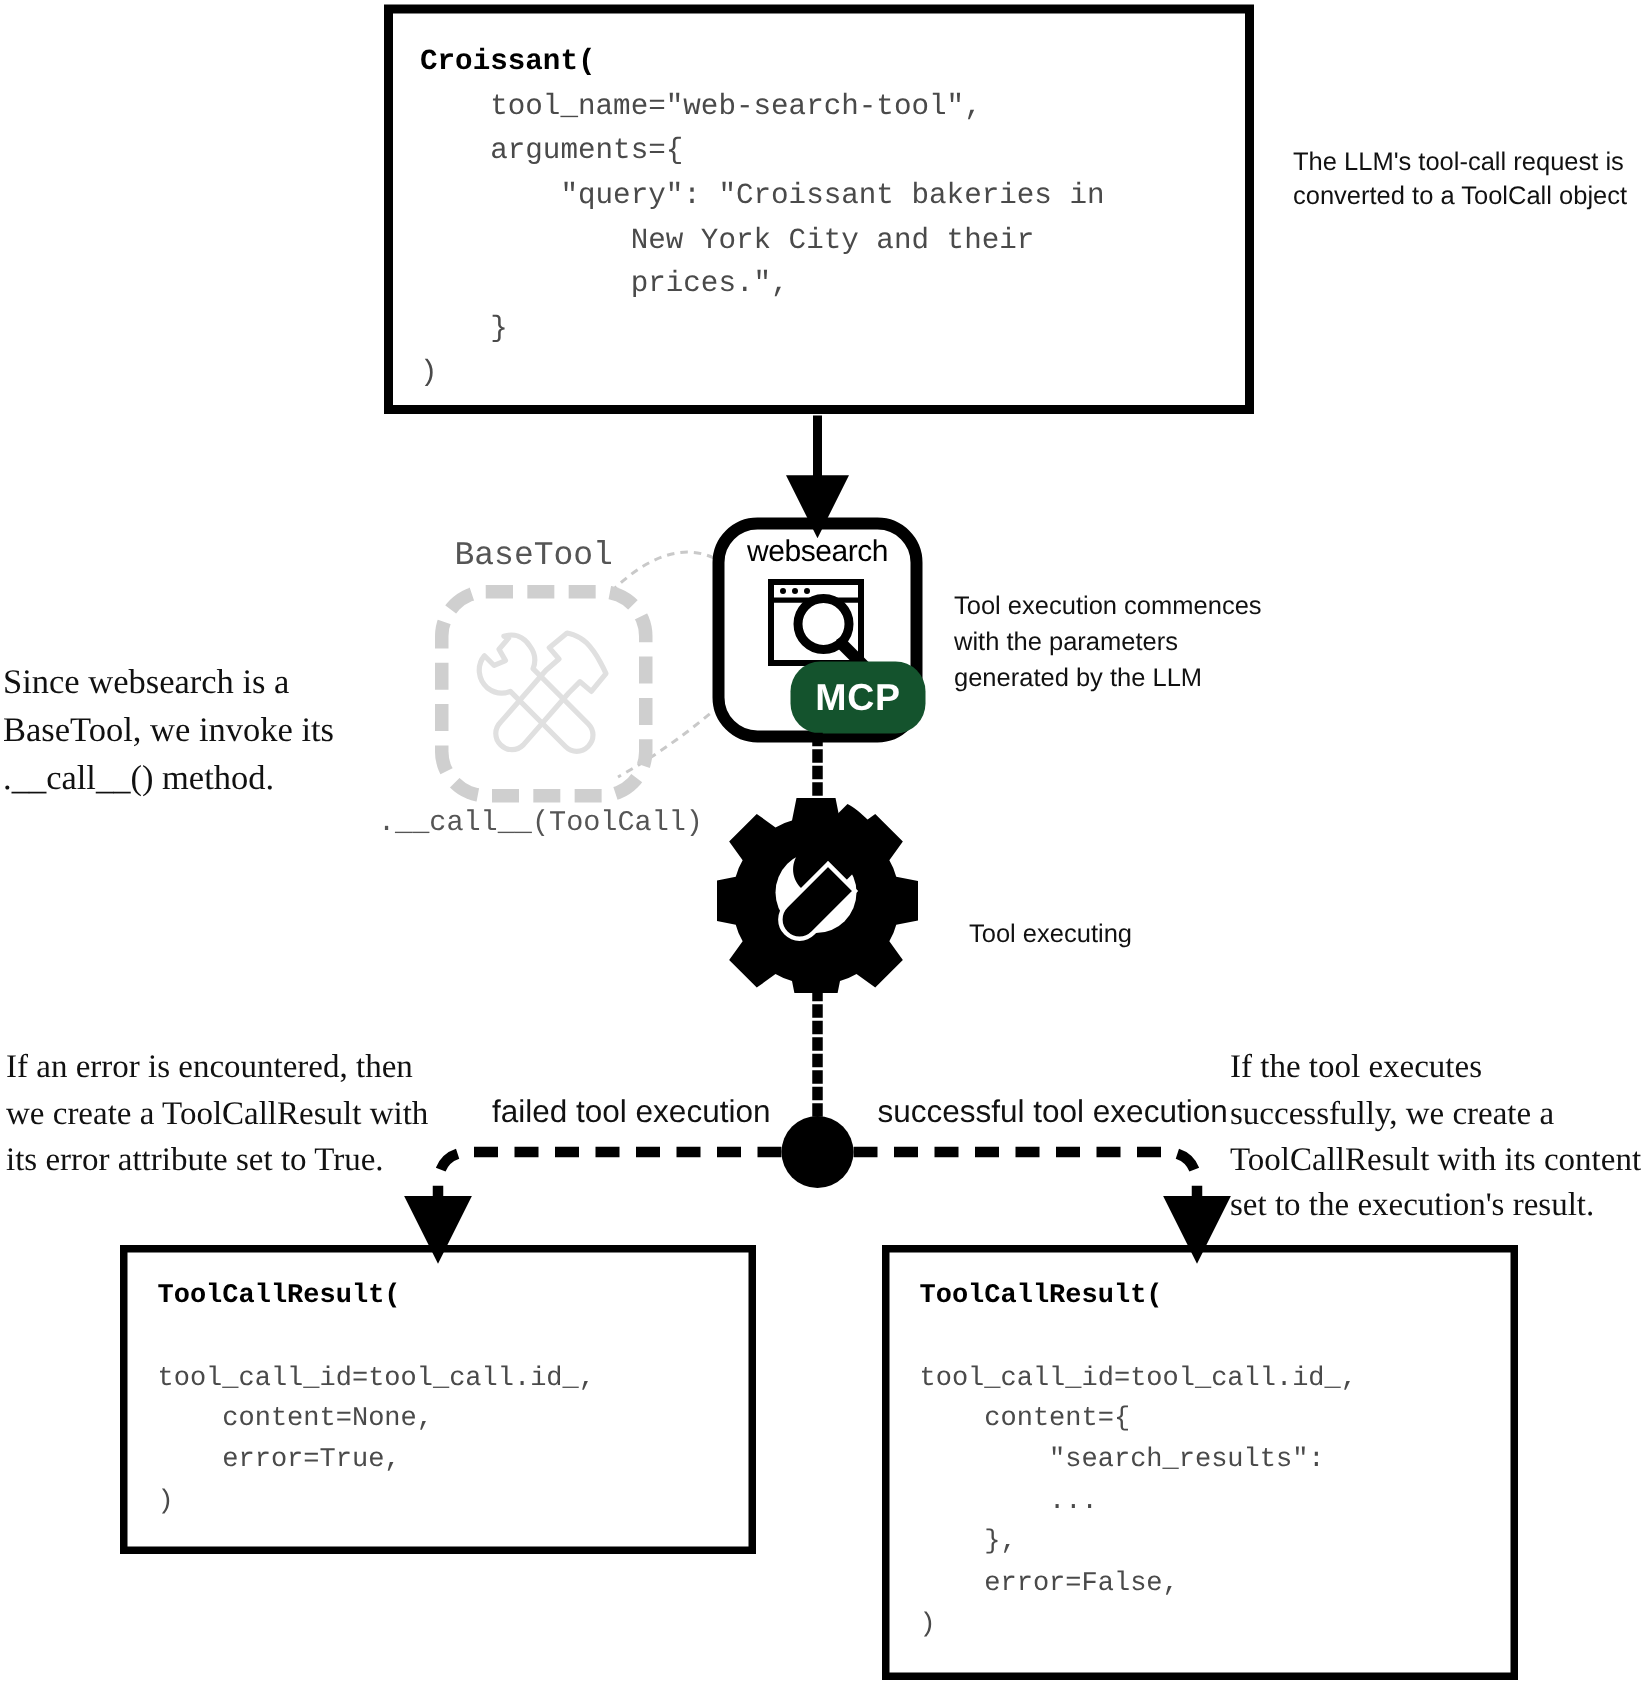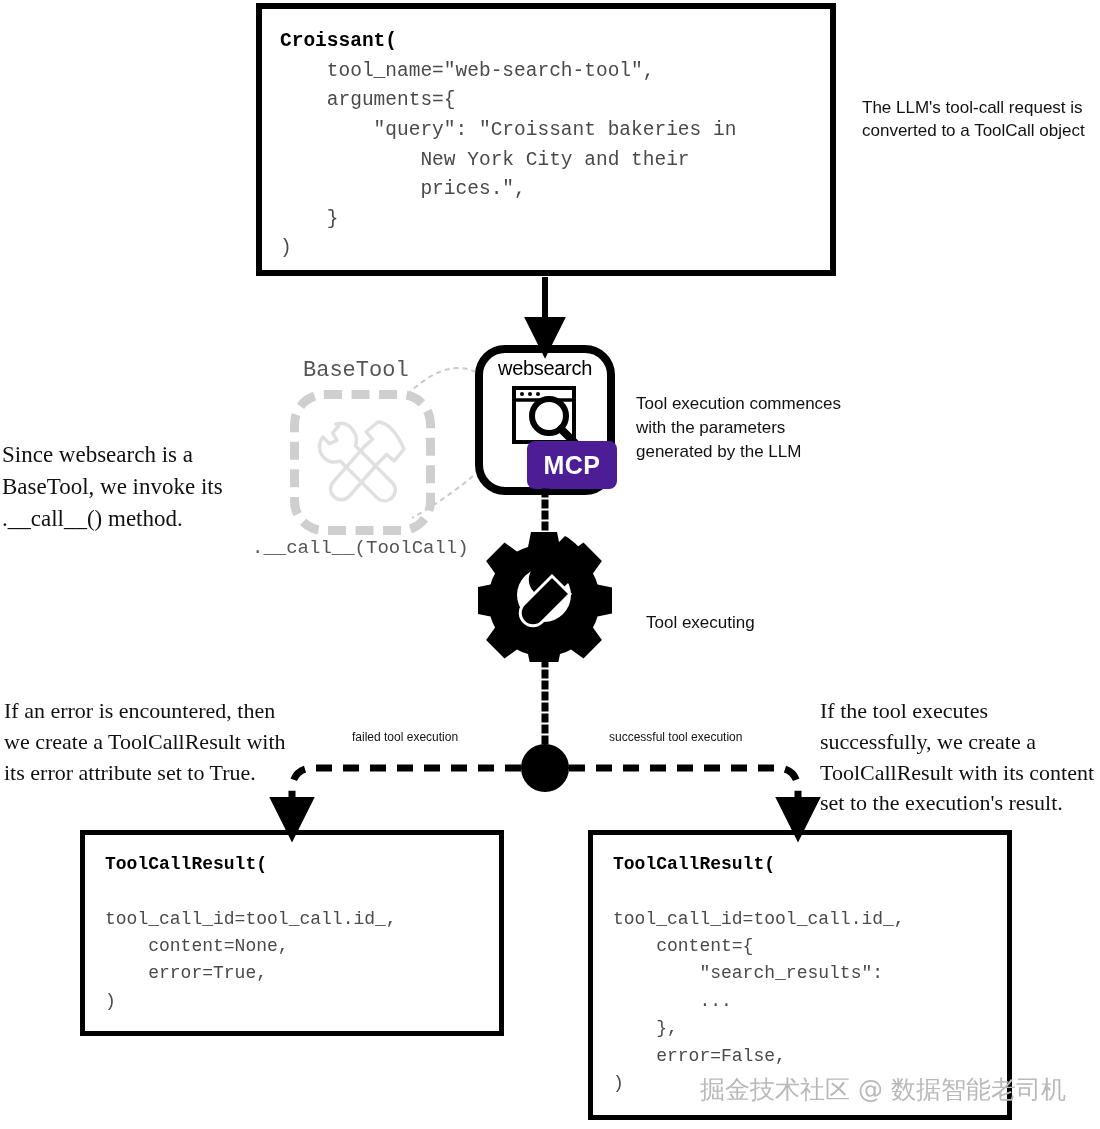--- a/index.html
+++ b/index.html
@@ -73,25 +73,24 @@
   #note-top-right { left: 862px; top: 96px; width: 228px; font-size: 17px; line-height: 1.38; }
   #note-left-mid  { left: 2px;  top: 403px; width: 278px; font-size: 23px; line-height: 1.40; }
   #note-right-mid { left: 636px; top: 348px; width: 218px; font-size: 17px; line-height: 1.40; margin-top: 44px; }
   #note-executing { left: 646px; top: 613px; width: 200px; font-size: 17px; }
   #note-bottom-left  { left: 4px;  top: 660px; width: 292px; font-size: 22px; line-height: 1.40; }
   #note-bottom-right { left: 820px; top: 660px; width: 278px; font-size: 22px; line-height: 1.40; }
 
   .edge-label {
     position: absolute;
     font-family: "Liberation Sans", sans-serif;
-    font-size: 12px;
+    font-size: 21px;
     color: #111111;
     white-space: nowrap;
     z-index: 4;
-    margin-left: 24px;
   }
   #label-failed     { left: 328px; top: 730px; }
   #label-successful { left: 585px; top: 730px; }
 
   
   .mono-label {
     position: absolute;
     font-family: "Liberation Mono", monospace;
     color: #555555;
     white-space: nowrap;
@@ -135,22 +134,22 @@
     letter-spacing: -0.3px;
   }
   #websearch-glyph {
     position: absolute;
     left: 28px; top: 32px; width: 82px; height: 72px;
   }
   #mcp-badge {
     position: absolute;
     left: 44px; top: 88px;
     width: 90px; height: 48px;
-    background: #4c1d95;
-    border-radius: 8px;
+    background: #14532d;
+    border-radius: 20px;
     box-sizing: border-box;
     display: flex;
     align-items: center;
     justify-content: center;
     z-index: 7;
     text-align: center;
   }
   #mcp-badge span {
     font-family: "Liberation Sans", sans-serif;
     font-weight: bold;
@@ -338,15 +337,14 @@
 tool_call_id=tool_call.id_,
     content={
         "search_results":
         ...
     },
     error=False,
 )</div>
     </div>
   </div>
 
-  <div id="watermark">掘金技术社区 @ 数据智能老司机</div>
 
 </div>
 
 </body></html>

